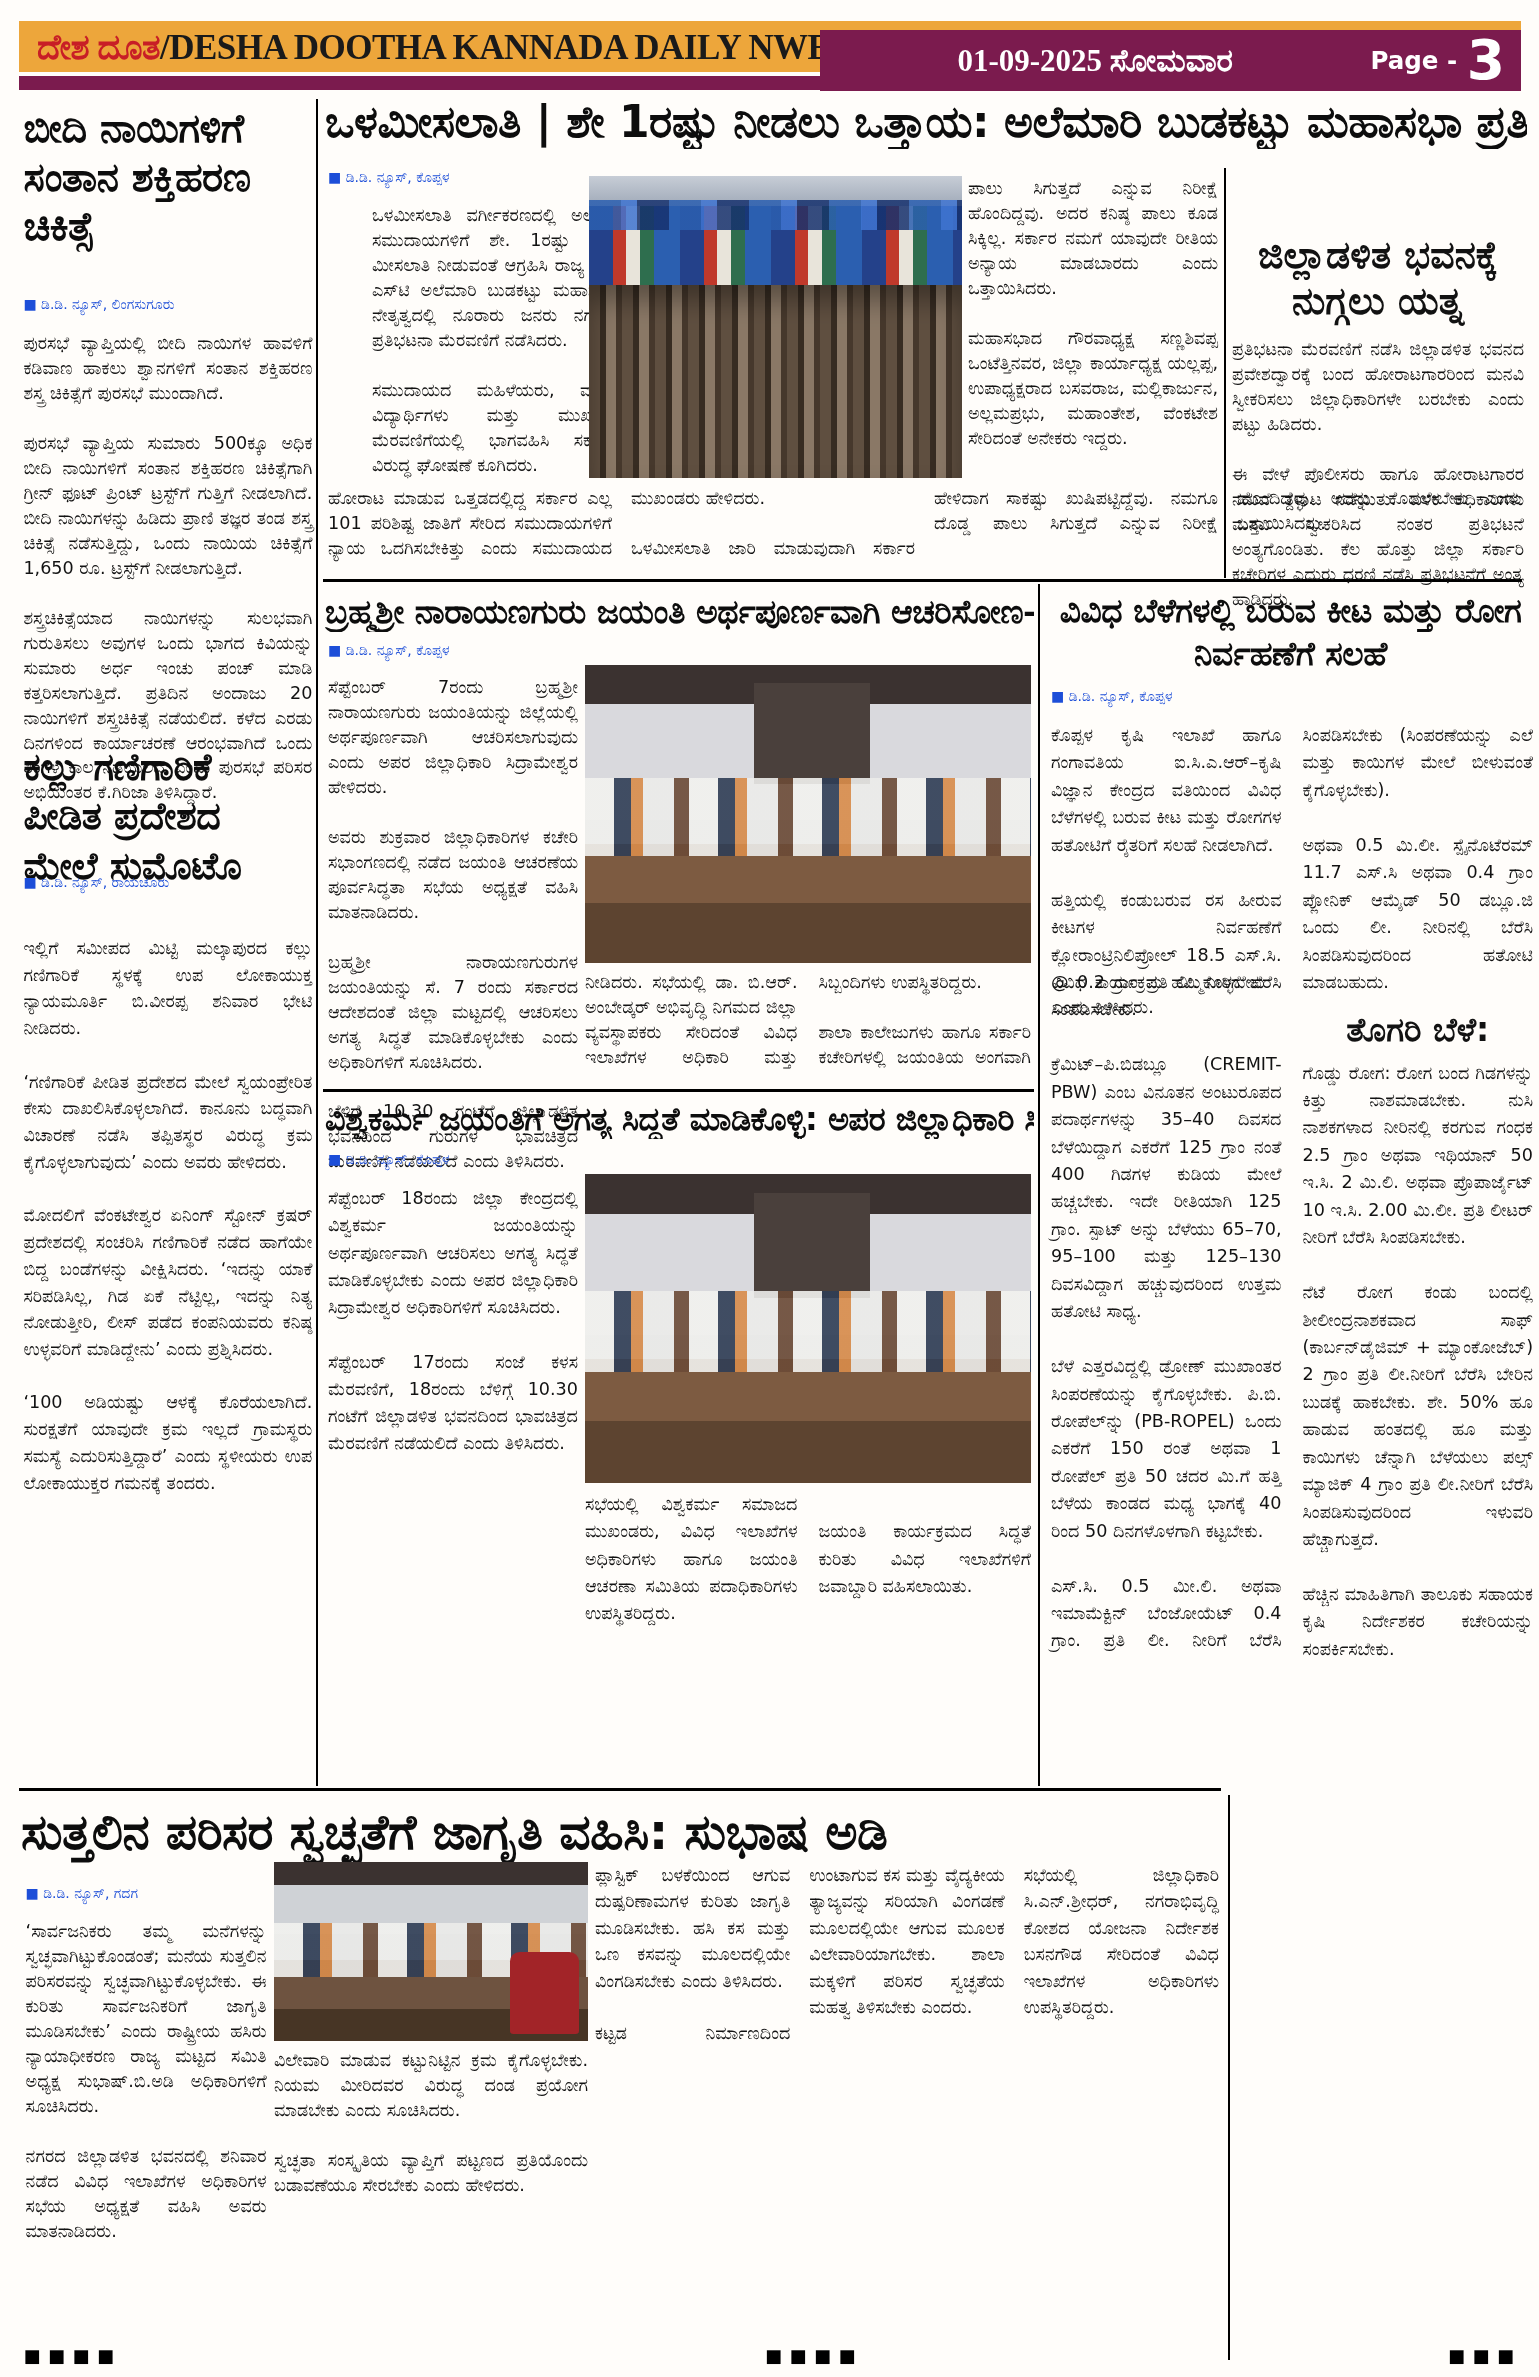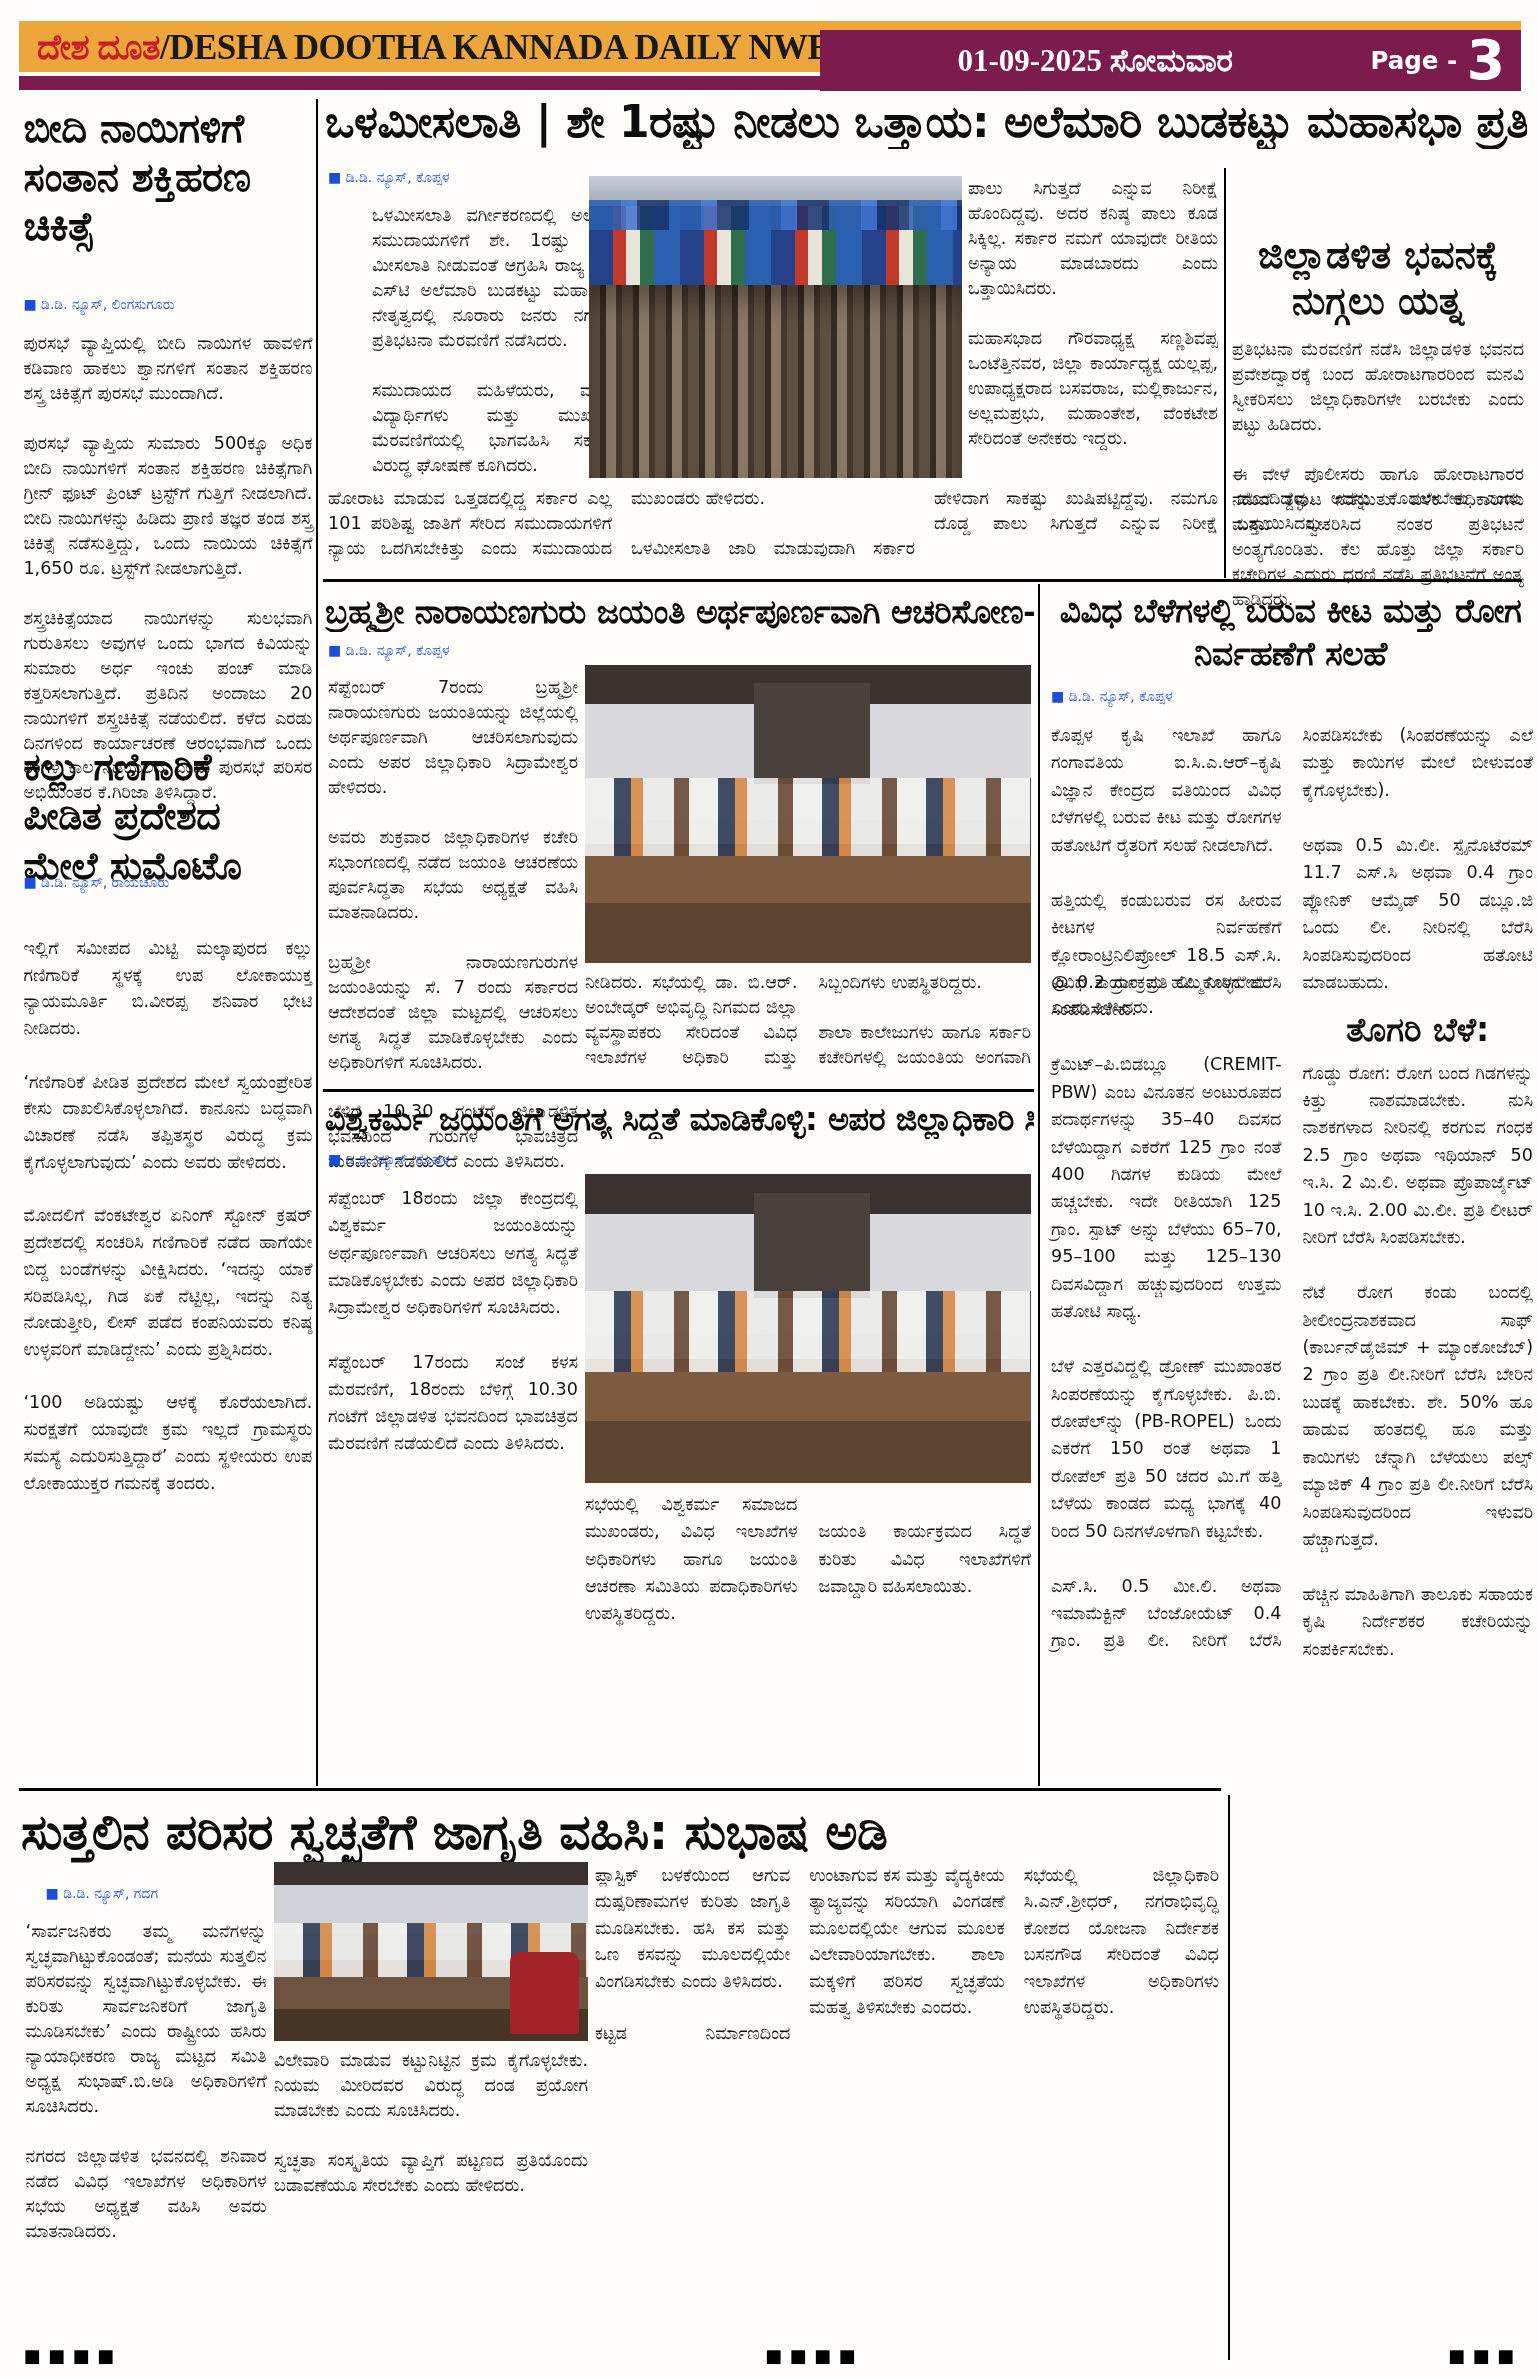--- a/index.html
+++ b/index.html
@@ -160,21 +160,21 @@
 ಅಥವಾ 0.5 ಮಿ.ಲೀ. ಸ್ಪೈನೊಟೆರಮ್ 11.7 ಎಸ್.ಸಿ ಅಥವಾ 0.4 ಗ್ರಾಂ ಪ್ಲೋನಿಕ್ ಆಮೈಡ್ 50 ಡಬ್ಲೂ.ಜಿ ಒಂದು ಲೀ. ನೀರಿನಲ್ಲಿ ಬೆರೆಸಿ ಸಿಂಪಡಿಸುವುದರಿಂದ ಹತೋಟಿ ಮಾಡಬಹುದು.</div>
     <div class="subhead" style="font-size:33px;margin:14px 0 9.6px 0;">ತೊಗರಿ ಬೆಳೆ:</div>
     <div class="bodytext" style="line-height:1.56;">ಗೊಡ್ಡು ರೋಗ: ರೋಗ ಬಂದ ಗಿಡಗಳನ್ನು ಕಿತ್ತು ನಾಶಮಾಡಬೇಕು. ನುಸಿ ನಾಶಕಗಳಾದ ನೀರಿನಲ್ಲಿ ಕರಗುವ ಗಂಧಕ 2.5 ಗ್ರಾಂ ಅಥವಾ ಇಥಿಯಾನ್ 50 ಇ.ಸಿ. 2 ಮಿ.ಲಿ. ಅಥವಾ ಪ್ರೊಪಾರ್ಜೈಟ್ 10 ಇ.ಸಿ. 2.00 ಮಿ.ಲೀ. ಪ್ರತಿ ಲೀಟರ್ ನೀರಿಗೆ ಬೆರೆಸಿ ಸಿಂಪಡಿಸಬೇಕು.
 
 ನೆಟೆ ರೋಗ ಕಂಡು ಬಂದಲ್ಲಿ ಶೀಲೀಂದ್ರನಾಶಕವಾದ ಸಾಫ್ (ಕಾರ್ಬನ್‌ಡೈಜಿಮ್ + ಮ್ಯಾಂಕೋಜೆಬ್) 2 ಗ್ರಾಂ ಪ್ರತಿ ಲೀ.ನೀರಿಗೆ ಬೆರೆಸಿ ಬೇರಿನ ಬುಡಕ್ಕೆ ಹಾಕಬೇಕು. ಶೇ. 50% ಹೂ ಹಾಡುವ ಹಂತದಲ್ಲಿ ಹೂ ಮತ್ತು ಕಾಯಿಗಳು ಚೆನ್ನಾಗಿ ಬೆಳೆಯಲು ಪಲ್ಸ್ ಮ್ಯಾಜಿಕ್ 4 ಗ್ರಾಂ ಪ್ರತಿ ಲೀ.ನೀರಿಗೆ ಬೆರೆಸಿ ಸಿಂಪಡಿಸುವುದರಿಂದ ಇಳುವರಿ ಹೆಚ್ಚಾಗುತ್ತದೆ.
 
 ಹೆಚ್ಚಿನ ಮಾಹಿತಿಗಾಗಿ ತಾಲೂಕು ಸಹಾಯಕ ಕೃಷಿ ನಿರ್ದೇಶಕರ ಕಚೇರಿಯನ್ನು ಸಂಪರ್ಕಿಸಬೇಕು.</div>
   </div>
 
   <div class="abs headline" style="left:21px;top:1803px;width:1012px;font-size:49px;white-space:nowrap;overflow:hidden;">ಸುತ್ತಲಿನ ಪರಿಸರ ಸ್ವಚ್ಛತೆಗೆ ಜಾಗೃತಿ ವಹಿಸಿ: ಸುಭಾಷ ಅಡಿ</div>
-  <div class="abs byline" style="left:25.6px;top:1885px;margin-left:20px;">■ ಡಿ.ಡಿ. ನ್ಯೂಸ್, ಗದಗ</div>
+  <div class="abs byline" style="left:25.6px;top:1885px;">■ ಡಿ.ಡಿ. ನ್ಯೂಸ್, ಗದಗ</div>
   <div class="abs bodytext" style="left:25.6px;top:1919px;width:241px;height:440px;">‘ಸಾರ್ವಜನಿಕರು ತಮ್ಮ ಮನೆಗಳನ್ನು ಸ್ವಚ್ಛವಾಗಿಟ್ಟುಕೊಂಡಂತೆ; ಮನೆಯ ಸುತ್ತಲಿನ ಪರಿಸರವನ್ನು ಸ್ವಚ್ಛವಾಗಿಟ್ಟುಕೊಳ್ಳಬೇಕು. ಈ ಕುರಿತು ಸಾರ್ವಜನಿಕರಿಗೆ ಜಾಗೃತಿ ಮೂಡಿಸಬೇಕು’ ಎಂದು ರಾಷ್ಟ್ರೀಯ ಹಸಿರು ನ್ಯಾಯಾಧೀಕರಣ ರಾಜ್ಯ ಮಟ್ಟದ ಸಮಿತಿ ಅಧ್ಯಕ್ಷ ಸುಭಾಷ್.ಬಿ.ಅಡಿ ಅಧಿಕಾರಿಗಳಿಗೆ ಸೂಚಿಸಿದರು.
 
 ನಗರದ ಜಿಲ್ಲಾಡಳಿತ ಭವನದಲ್ಲಿ ಶನಿವಾರ ನಡೆದ ವಿವಿಧ ಇಲಾಖೆಗಳ ಅಧಿಕಾರಿಗಳ ಸಭೆಯ ಅಧ್ಯಕ್ಷತೆ ವಹಿಸಿ ಅವರು ಮಾತನಾಡಿದರು.</div>
   <div class="abs photo photo-hall" style="left:274px;top:1862px;width:314px;height:179px;">
     <div class="beam"></div>
     <div class="people" style="top:34%;height:30%;"></div>
     <div class="redchair"></div>
   </div>
   <div class="abs bodytext" style="left:274px;top:2048px;width:314px;height:311px;">ವಿಲೇವಾರಿ ಮಾಡುವ ಕಟ್ಟುನಿಟ್ಟಿನ ಕ್ರಮ ಕೈಗೊಳ್ಳಬೇಕು. ನಿಯಮ ಮೀರಿದವರ ವಿರುದ್ಧ ದಂಡ ಪ್ರಯೋಗ ಮಾಡಬೇಕು ಎಂದು ಸೂಚಿಸಿದರು.
 

